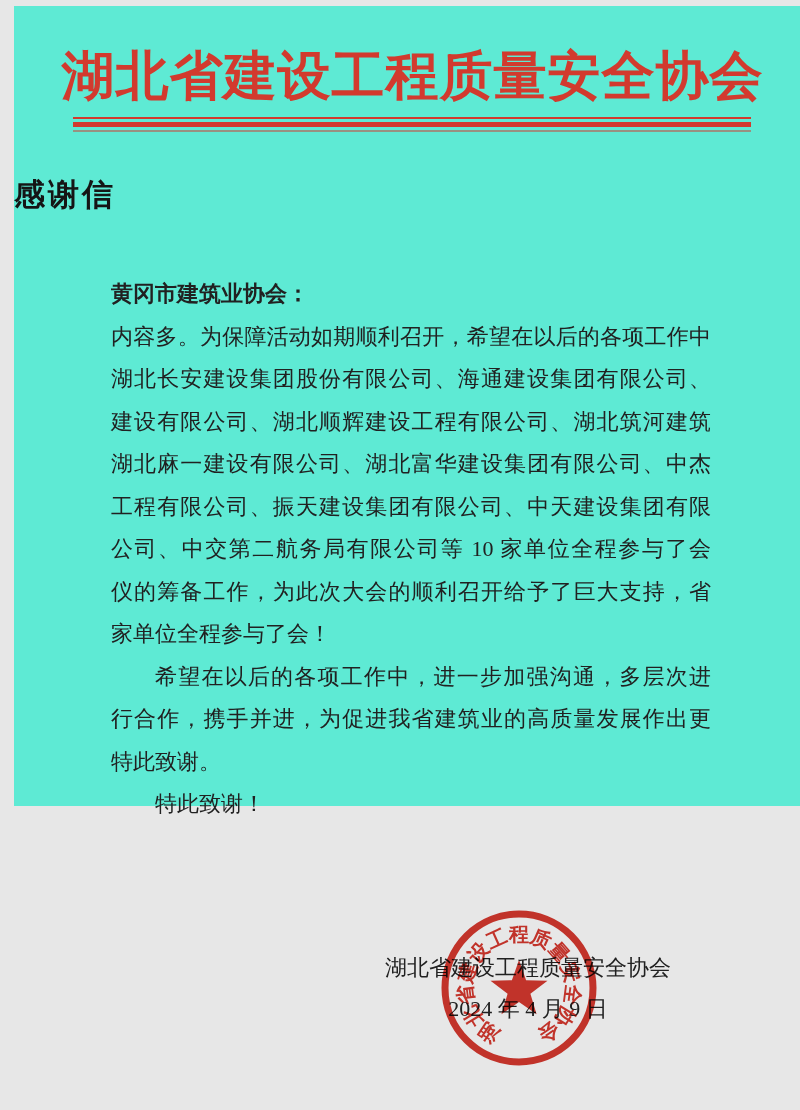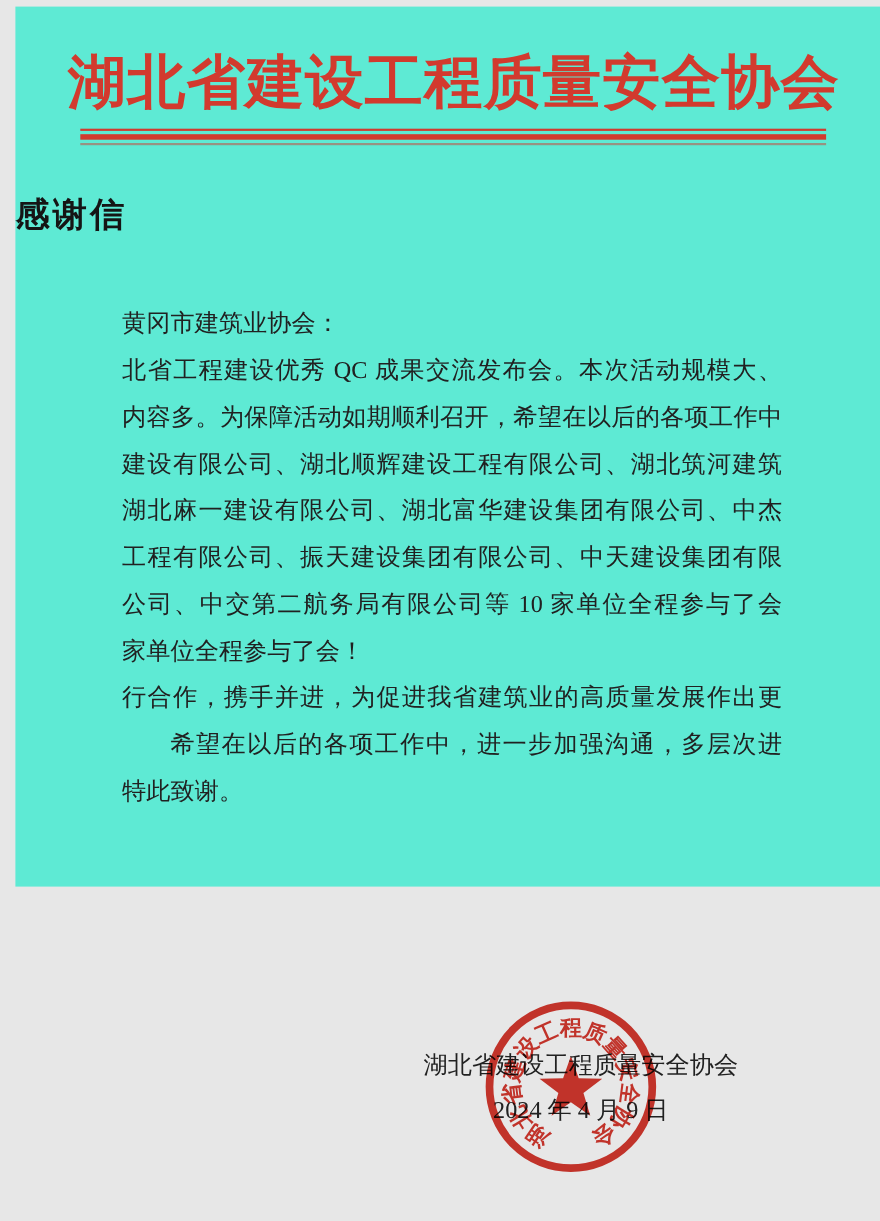--- a/index.html
+++ b/index.html
@@ -51,21 +51,21 @@
   
   .letter-body {
     position: absolute;
     left: 97px; right: 100px;
     top: 267px;
     color: var(--ink);
     font-size: 22px;
   }
   .salutation {
     line-height: 42.5px;
-    font-weight: 400;
+    font-weight: 700;
   }
   .bline { line-height: 42.5px; }
   .bline.fill { text-align: justify; text-align-last: justify; }
   .bline.ind  { text-indent: 2em; }
   
   .sign-block {
     position: absolute;
     top: 941px;
     right: 140px;
     text-align: center;
@@ -111,30 +111,32 @@
     <div class="rule-thick"></div>
     <div class="rule-gap-2"></div>
     <div class="rule-thin-bot"></div>
   </div>
 
   <h2 class="letter-title">感谢信</h2>
 
   <div class="letter-body">
     <div class="salutation">黄冈市建筑业协会：</div>
     <div>
-        <div class="bline fill">北省工程建设优秀 QC 成果交流发布会。本次活动规模大、</div>
         <div class="bline fill">内容多。为保障活动如期顺利召开，希望在以后的各项工作中</div>
+        <div class="bline fill">湖北长安建设集团股份有限公司、海通建设集团有限公司、</div>
         <div class="bline fill">建设有限公司、湖北顺辉建设工程有限公司、湖北筑河建筑</div>
         <div class="bline fill">湖北麻一建设有限公司、湖北富华建设集团有限公司、中杰</div>
         <div class="bline fill">工程有限公司、振天建设集团有限公司、中天建设集团有限</div>
         <div class="bline fill">公司、中交第二航务局有限公司等 10 家单位全程参与了会</div>
+        <div class="bline fill">仪的筹备工作，为此次大会的顺利召开给予了巨大支持，省</div>
         <div class="bline">家单位全程参与了会！</div>
+        <div class="bline fill ind">希望在以后的各项工作中，进一步加强沟通，多层次进</div>
         <div class="bline fill">行合作，携手并进，为促进我省建筑业的高质量发展作出更</div>
-        <div class="bline fill ind">希望在以后的各项工作中，进一步加强沟通，多层次进</div>
         <div class="bline">特此致谢。</div>
+        <div class="bline ind">特此致谢！</div>
       </div>
   </div>
 
   <div class="sign-block">
     <div class="sig">湖北省建设工程质量安全协会</div>
     <div class="date">2024 年 4 月 9 日</div>
   </div>
 
   <svg class="seal" viewBox="0 0 162 162" xmlns="http://www.w3.org/2000/svg">
     <circle cx="81" cy="81" r="74"></circle>

